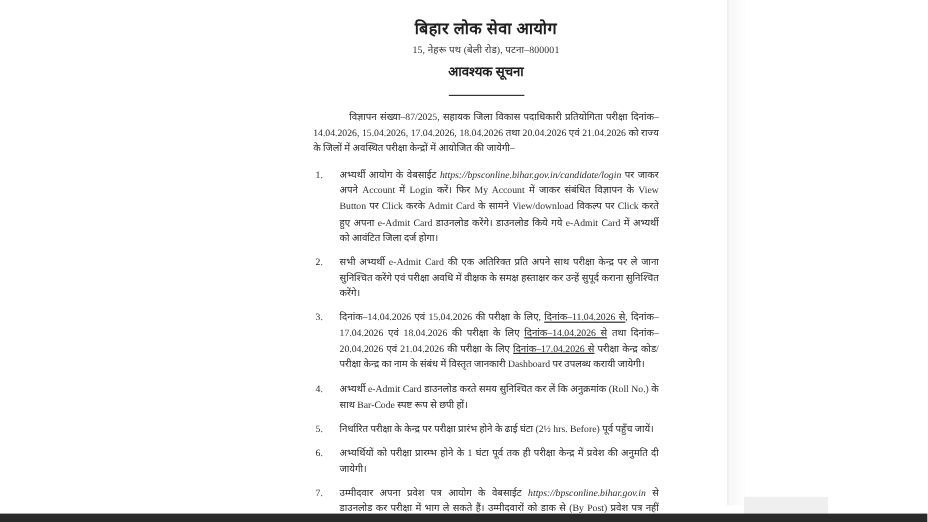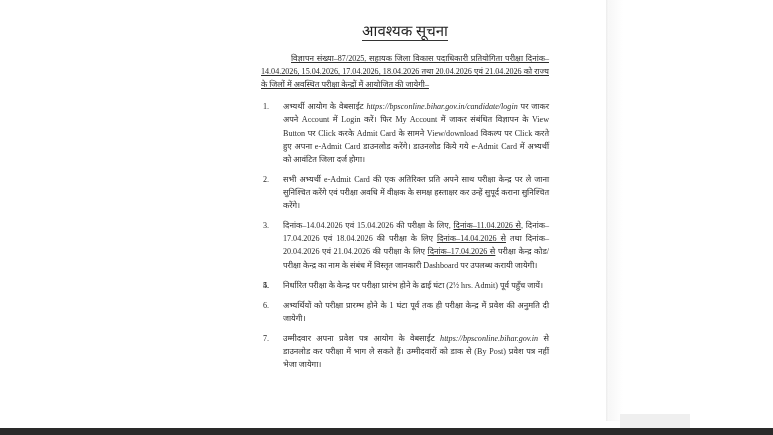--- a/index.html
+++ b/index.html
@@ -80,35 +80,34 @@
     margin-top: 2px;
     letter-spacing: .1px;
     color: #333;
   }
   .notice-title-wrap {
     text-align: center;
     margin-top: 4px;
   }
   .notice-title {
     display: inline-block;
-    font-size: 15px;
-    font-weight: normal;
+    font-size: 11px;
+    font-weight: bold;
     border-bottom: 1px solid #333;
-    padding-bottom: 0px;
+    padding-bottom: 13px;
     color: #1e1e1e;
   }
 
   p.para {
     margin: 0;
     font-size: 8.1px;
     line-height: 1.62;
     text-align: justify;
     text-justify: inter-word;
     color: #2b2b2b;
-    text-decoration: underline;
   }
   p.para-1 { margin-top: 11px; text-indent: 30px; }
   p.para-2 { margin-top: 9px;  text-indent: 30px; }
 
   ol.items {
     margin: 9px 0 0 0;
     padding: 0;
     list-style: none;
   }
   ol.items > li {
@@ -137,20 +136,22 @@
 
 <div id="page">
 
   <div class="scan-edge"></div>
   <div class="scan-edge-2"></div>
   <div class="bottom-bar-light"></div>
   <div class="bottom-bar"></div>
 
   <div class="doc">
 
+    <div class="org-name">बिहार लोक सेवा आयोग</div>
+    <div class="org-addr">15, नेहरू पथ (बेली रोड), पटना–800001</div>
 
     <div class="notice-title-wrap">
       <span class="notice-title">आवश्यक सूचना</span>
     </div>
 
     <p class="para para-1">विज्ञापन संख्या–87/2025, सहायक जिला विकास पदाधिकारी प्रतियोगिता परीक्षा दिनांक–14.04.2026, 15.04.2026, 17.04.2026, 18.04.2026 तथा 20.04.2026 एवं 21.04.2026 को राज्य के जिलों में अवस्थित परीक्षा केन्द्रों में आयोजित की जायेगी–</p>
 
 
     <ol class="items">
 
@@ -160,25 +161,25 @@
 
       <li>
         <span class="num">2.</span><span>सभी अभ्यर्थी e-Admit Card की एक अतिरिक्त प्रति अपने साथ परीक्षा केन्द्र पर ले जाना सुनिश्चित करेंगे एवं परीक्षा अवधि में वीक्षक के समक्ष हस्ताक्षर कर उन्हें सुपूर्द कराना सुनिश्चित करेंगे।</span>
       </li>
 
       <li>
         <span class="num">3.</span><span>दिनांक–14.04.2026 एवं 15.04.2026 की परीक्षा के लिए, </span><span class="u">दिनांक–11.04.2026 से</span><span>, दिनांक–17.04.2026 एवं 18.04.2026 की परीक्षा के लिए </span><span class="u">दिनांक–14.04.2026 से</span><span> तथा दिनांक–20.04.2026 एवं 21.04.2026 की परीक्षा के लिए </span><span class="u">दिनांक–17.04.2026 से</span><span> परीक्षा केन्द्र कोड/परीक्षा केन्द्र का नाम के संबंध में विस्तृत जानकारी Dashboard पर उपलब्ध करायी जायेगी।</span>
       </li>
 
       <li>
-        <span class="num">4.</span>
+        <span class="num">4.</span><span>अभ्यर्थी e-Admit Card डाउनलोड करते समय सुनिश्चित कर लें कि अनुक्रमांक (Roll No.) के साथ Bar-Code स्पष्ट रूप से छपी हों।</span>
       </li>
 
       <li>
-        <span class="num">5.</span><span>निर्धारित परीक्षा के केन्द्र पर परीक्षा प्रारंभ होने के ढाई घंटा (2½ hrs. Admit) पूर्व पहुँच जायें।</span>
+        <span class="num">5.</span><span>निर्धारित परीक्षा के केन्द्र पर परीक्षा प्रारंभ होने के ढाई घंटा (2½ hrs. Before) पूर्व पहुँच जायें।</span>
       </li>
 
       <li>
         <span class="num">6.</span><span>अभ्यर्थियों को परीक्षा प्रारम्भ होने के 1 घंटा पूर्व तक ही परीक्षा केन्द्र में प्रवेश की अनुमति दी जायेगी।</span>
       </li>
 
       <li>
         <span class="num">7.</span><span>उम्मीदवार अपना प्रवेश पत्र आयोग के वेबसाईट </span><span class="lat">https://bpsconline.bihar.gov.in</span><span> से डाउनलोड कर परीक्षा में भाग ले सकते हैं। उम्मीदवारों को डाक से (By Post) प्रवेश पत्र नहीं भेजा जायेगा।</span>
       </li>
 

